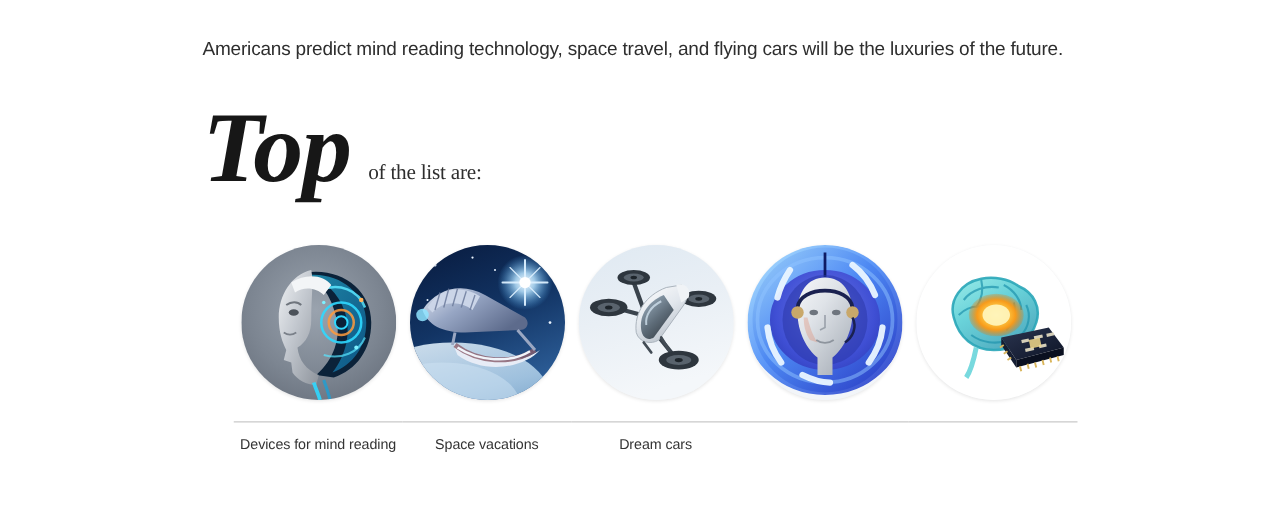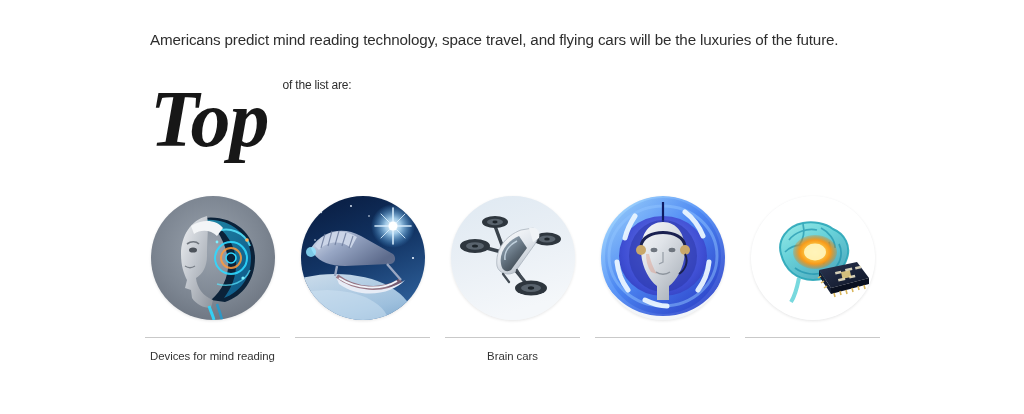--- a/index.html
+++ b/index.html
@@ -14,20 +14,21 @@
     overflow: hidden;
     font-family: "Liberation Sans", sans-serif;
     color: #2b2b2b;
     position: relative;
   }
 
   .page {
     position: absolute;
     inset: 0;
     background: #ffffff;
+    margin-left: 12px;
   }
 
   
   .intro {
     position: absolute;
     left: 150px;
     top: 12px;
     width: 690px;
     font-size: 15.2px;
     line-height: 25px;
@@ -36,51 +37,51 @@
     font-weight: 400;
   }
 
   
   .headline {
     position: absolute;
     left: 150px;
     top: 84px;
     height: 70px;
     display: flex;
-    align-items: flex-start;
+    align-items: flex-end;
   }
   .headline-top {
     font-family: "Liberation Serif", "DejaVu Serif", serif;
     font-style: italic;
     font-weight: 700;
     font-size: 80px;
     line-height: 70px;
     letter-spacing: -1px;
     color: #171717;
     display: block;
   }
   .headline-rest {
-    font-family: Liberation Sans, sans-serif;
-    font-size: 12px;
+    font-family: Liberation Serif, serif;
+    font-size: 17px;
     font-weight: 400;
     letter-spacing: -0.2px;
     color: #2e2e2e;
     margin-left: 14px;
     position: relative;
     top: -6px;
   }
 
   
   .cards {
     position: absolute;
     left: 145px;
     top: 196px;
     width: 735px;
     display: flex;
-    justify-content: space-between;
+    justify-content: center;
     align-items: flex-start;
   }
   .card {
     width: 135px;
     display: flex;
     flex-direction: column;
     align-items: center;
   }
 
   .thumb {
@@ -239,20 +240,21 @@
           <path d="M34 78 C52 96 84 98 104 84 C92 98 60 104 38 88 Z" fill="#e7ecf6"></path>
           <path d="M36 80 C54 94 82 96 100 84" fill="none" stroke="#8b5c6a" stroke-width="4" opacity="0.8"></path>
           <path d="M38 82 C55 93 80 95 96 85" fill="none" stroke="#f1f4fa" stroke-width="2"></path>
 
           <path d="M36 70 L34 80 M86 68 L100 84" stroke="#9aa7c2" stroke-width="2.4" fill="none"></path>
 
           <circle cx="10" cy="56" r="5" fill="#8fe4ff" opacity="0.85"></circle>
         </svg>
       </div>
       <div class="divider"></div>
+      <div class="caption">Space vacations</div>
     </div>
 
     <div class="card">
       <div class="thumb">
         <svg viewBox="0 0 124 124" xmlns="http://www.w3.org/2000/svg" aria-hidden="true">
           <defs>
             <linearGradient id="c3sky" x1="0" y1="0" x2="0.3" y2="1">
               <stop offset="0%" stop-color="#dfe9f2"></stop>
               <stop offset="50%" stop-color="#e9eff5"></stop>
               <stop offset="100%" stop-color="#f4f7fa"></stop>
@@ -299,21 +301,21 @@
 
           <path d="M50 68 C48 56 56 45 68 40 L76 52 L60 74 C55 77 51 74 50 68 Z" fill="url(#c3glass)" opacity="0.92"></path>
           <path d="M54 64 C53 56 58 49 66 45" fill="none" stroke="#cfe0ec" stroke-width="1.6" opacity="0.8"></path>
 
           <path d="M78 32 C84 30 90 34 88 42 L82 46 Z" fill="#f0f3f6"></path>
 
           <path d="M52 78 L58 86 M66 74 L72 84" stroke="#434c55" stroke-width="2.2" fill="none" stroke-linecap="round"></path>
         </svg>
       </div>
       <div class="divider"></div>
-      <div class="caption">Brain cars</div>
+      <div class="caption">Dream cars</div>
     </div>
 
     <div class="card">
       <div class="thumb">
         <svg viewBox="0 0 124 124" xmlns="http://www.w3.org/2000/svg" aria-hidden="true">
           <defs>
             <radialGradient id="c4bg" cx="50%" cy="45%" r="62%">
               <stop offset="0%" stop-color="#6f7ae8"></stop>
               <stop offset="55%" stop-color="#3f4fd4"></stop>
               <stop offset="100%" stop-color="#1b2a9c"></stop>

